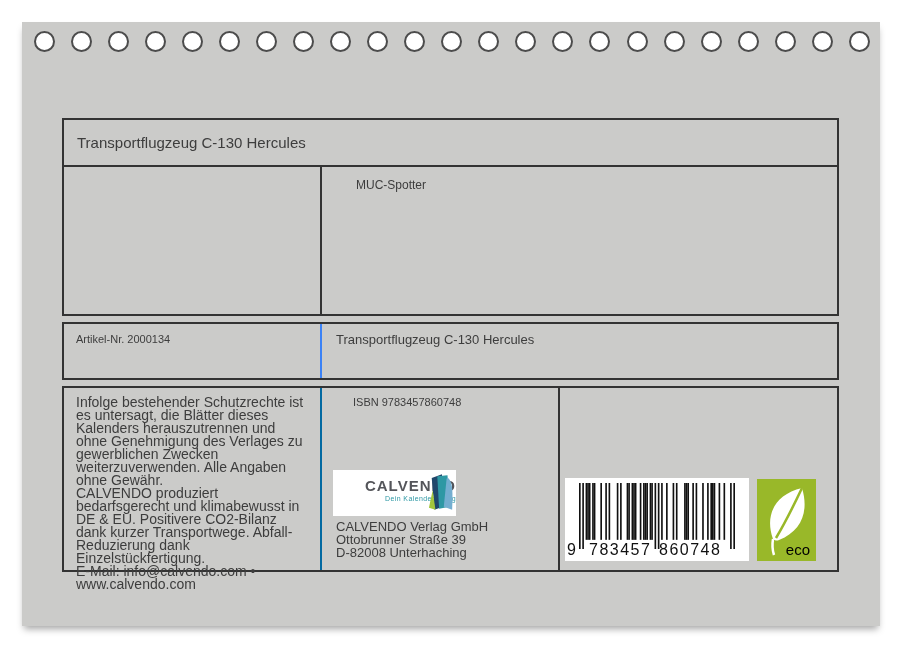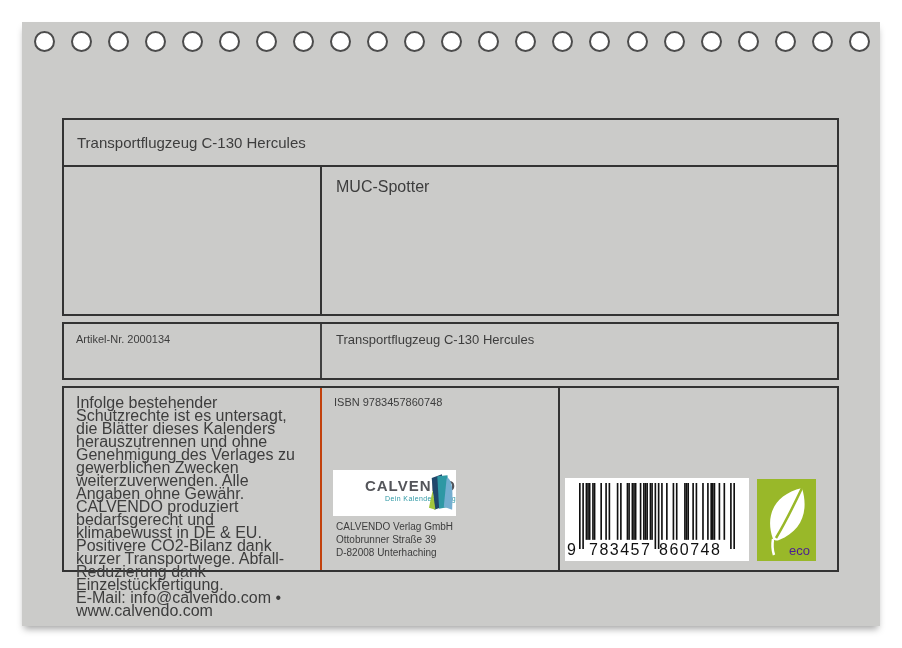--- a/index.html
+++ b/index.html
@@ -16,50 +16,50 @@
   .holes{position:absolute;left:12px;top:9px;width:836px;display:flex;justify-content:space-between;}
   .hole{width:21px;height:21px;border-radius:50%;background:#fff;border:2px solid #4c4c4c;box-sizing:border-box;}
 
   .box{position:absolute;border:2px solid #333;box-sizing:border-box;}
 
   
   .box-top{left:40px;top:96px;width:777px;height:198px;}
   .title-row{height:47px;border-bottom:2px solid #333;display:flex;align-items:center;padding-left:13px;font-size:15px;box-sizing:border-box;}
   .row2{display:flex;height:149px;}
   .row2-left{width:258px;border-right:2px solid #333;box-sizing:border-box;}
-  .row2-right{flex:1;padding:11px 0 0 14px;font-size:16px;}
+  .row2-right{flex:1;padding:11px 0 0 14px;font-size:12px;margin-left:20px;}
 
   
   .box-mid{left:40px;top:300px;width:777px;height:58px;display:flex;}
-  .box-mid-left{width:258px;border-right:2px solid #404040;padding:9px 0 0 12px;font-size:11px;box-sizing:border-box;}
+  .box-mid-left{width:258px;border-right:2px solid #3b82f6;padding:9px 0 0 12px;font-size:11px;box-sizing:border-box;}
   .box-mid-right{flex:1;padding:8px 0 0 14px;font-size:13px;}
 
   
   .box-bottom{left:40px;top:364px;width:777px;height:186px;display:flex;}
-  .foot-left{width:258px;border-right:2px solid #c2410c;padding:8px 12px 0 12px;font-size:16px;line-height:13px;white-space:pre-line;box-sizing:border-box;}
+  .foot-left{width:258px;border-right:2px solid #0369a1;padding:8px 12px 0 12px;font-size:14px;line-height:13px;white-space:pre-line;box-sizing:border-box;}
   .foot-mid{width:238px;border-right:2px solid #333;position:relative;box-sizing:border-box;}
-  .isbn{padding:8px 0 0 12px;font-size:11px;}
+  .isbn{padding:8px 0 0 12px;font-size:11px;margin-left:19px;}
   .logo-box{position:absolute;left:11px;top:82px;width:123px;height:46px;background:#ffffff;text-align:right;}
   .logo-name{font-size:15px;letter-spacing:1px;color:#54555a;font-weight:600;padding:7px 0 0 8px;}
   .logo-tagline{font-size:7px;color:#2e98a4;padding-left:27px;letter-spacing:.4px;margin-top:1px;}
   .logo-mark{position:absolute;right:2px;top:3px;}
-  .address{position:absolute;left:14px;top:132px;font-size:10px;line-height:13px;white-space:pre-line;}
+  .address{position:absolute;left:14px;top:132px;font-size:13px;line-height:13px;white-space:pre-line;}
   .foot-right{flex:1;position:relative;}
 
   
   .barcode-box{position:absolute;left:5px;top:90px;width:184px;height:83px;background:#fff;}
   .barcode-bars{position:absolute;left:14px;top:5px;}
   .bc-digit{position:absolute;bottom:2px;font-size:16px;color:#111;letter-spacing:1.5px;}
   .bc-d1{left:2px;}
   .bc-d2{left:24px;width:68px;text-align:left;}
   .bc-d3{left:94px;width:68px;text-align:left;}
 
   
   .eco-box{position:absolute;left:197px;top:91px;width:59px;height:82px;background:#99b829;}
-  .eco-text{position:absolute;bottom:3px;right:6px;color:#4c1d95;font-size:13px;}
+  .eco-text{position:absolute;bottom:3px;right:6px;color:#000000;font-size:15px;}
 </style>
 </head>
 <body>
 
 <div class="panel">
 
   <div class="holes">
       <div class="hole"></div>
       <div class="hole"></div>
       <div class="hole"></div>

